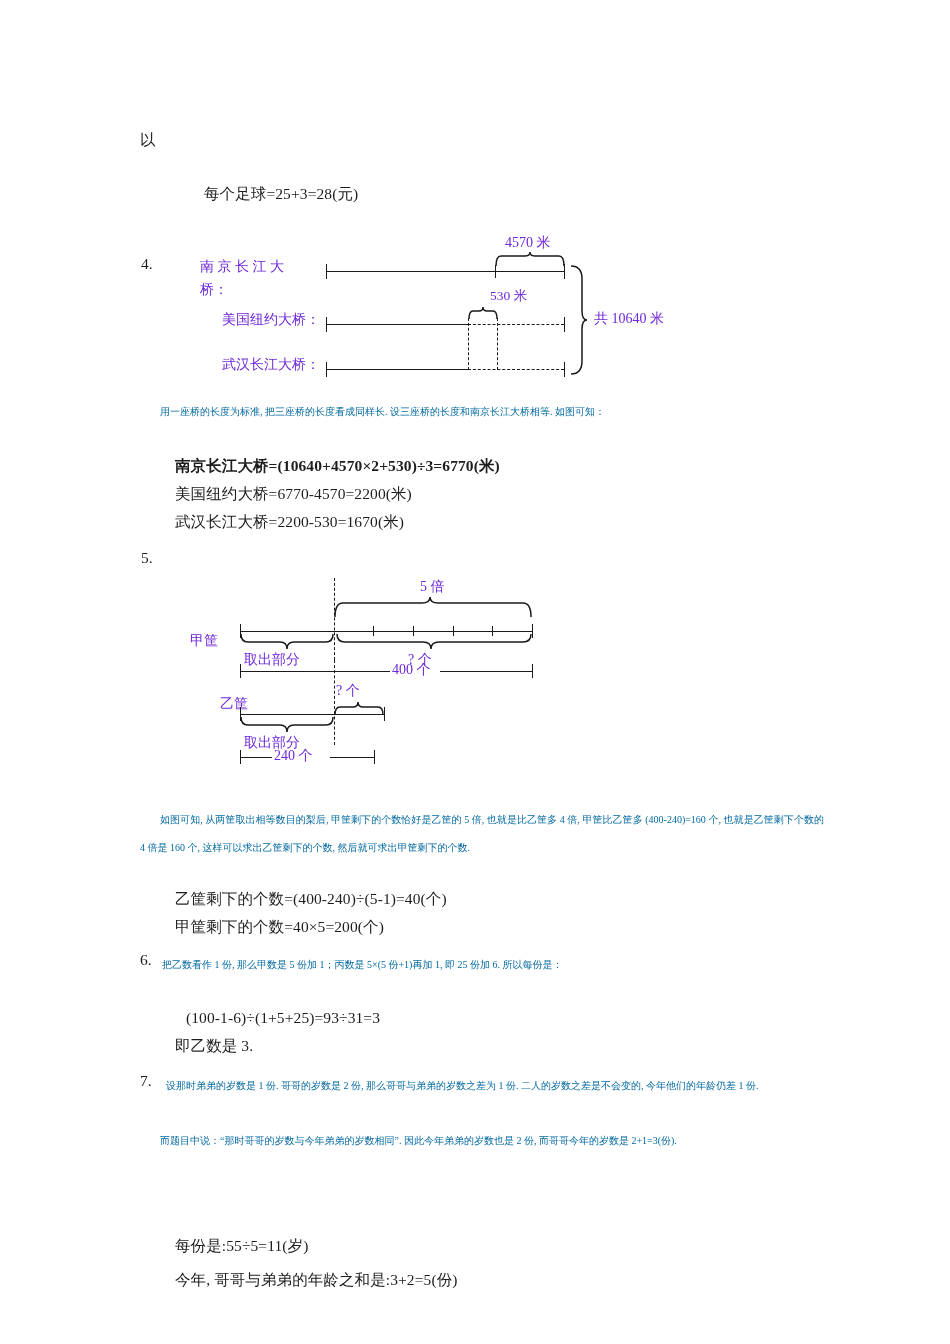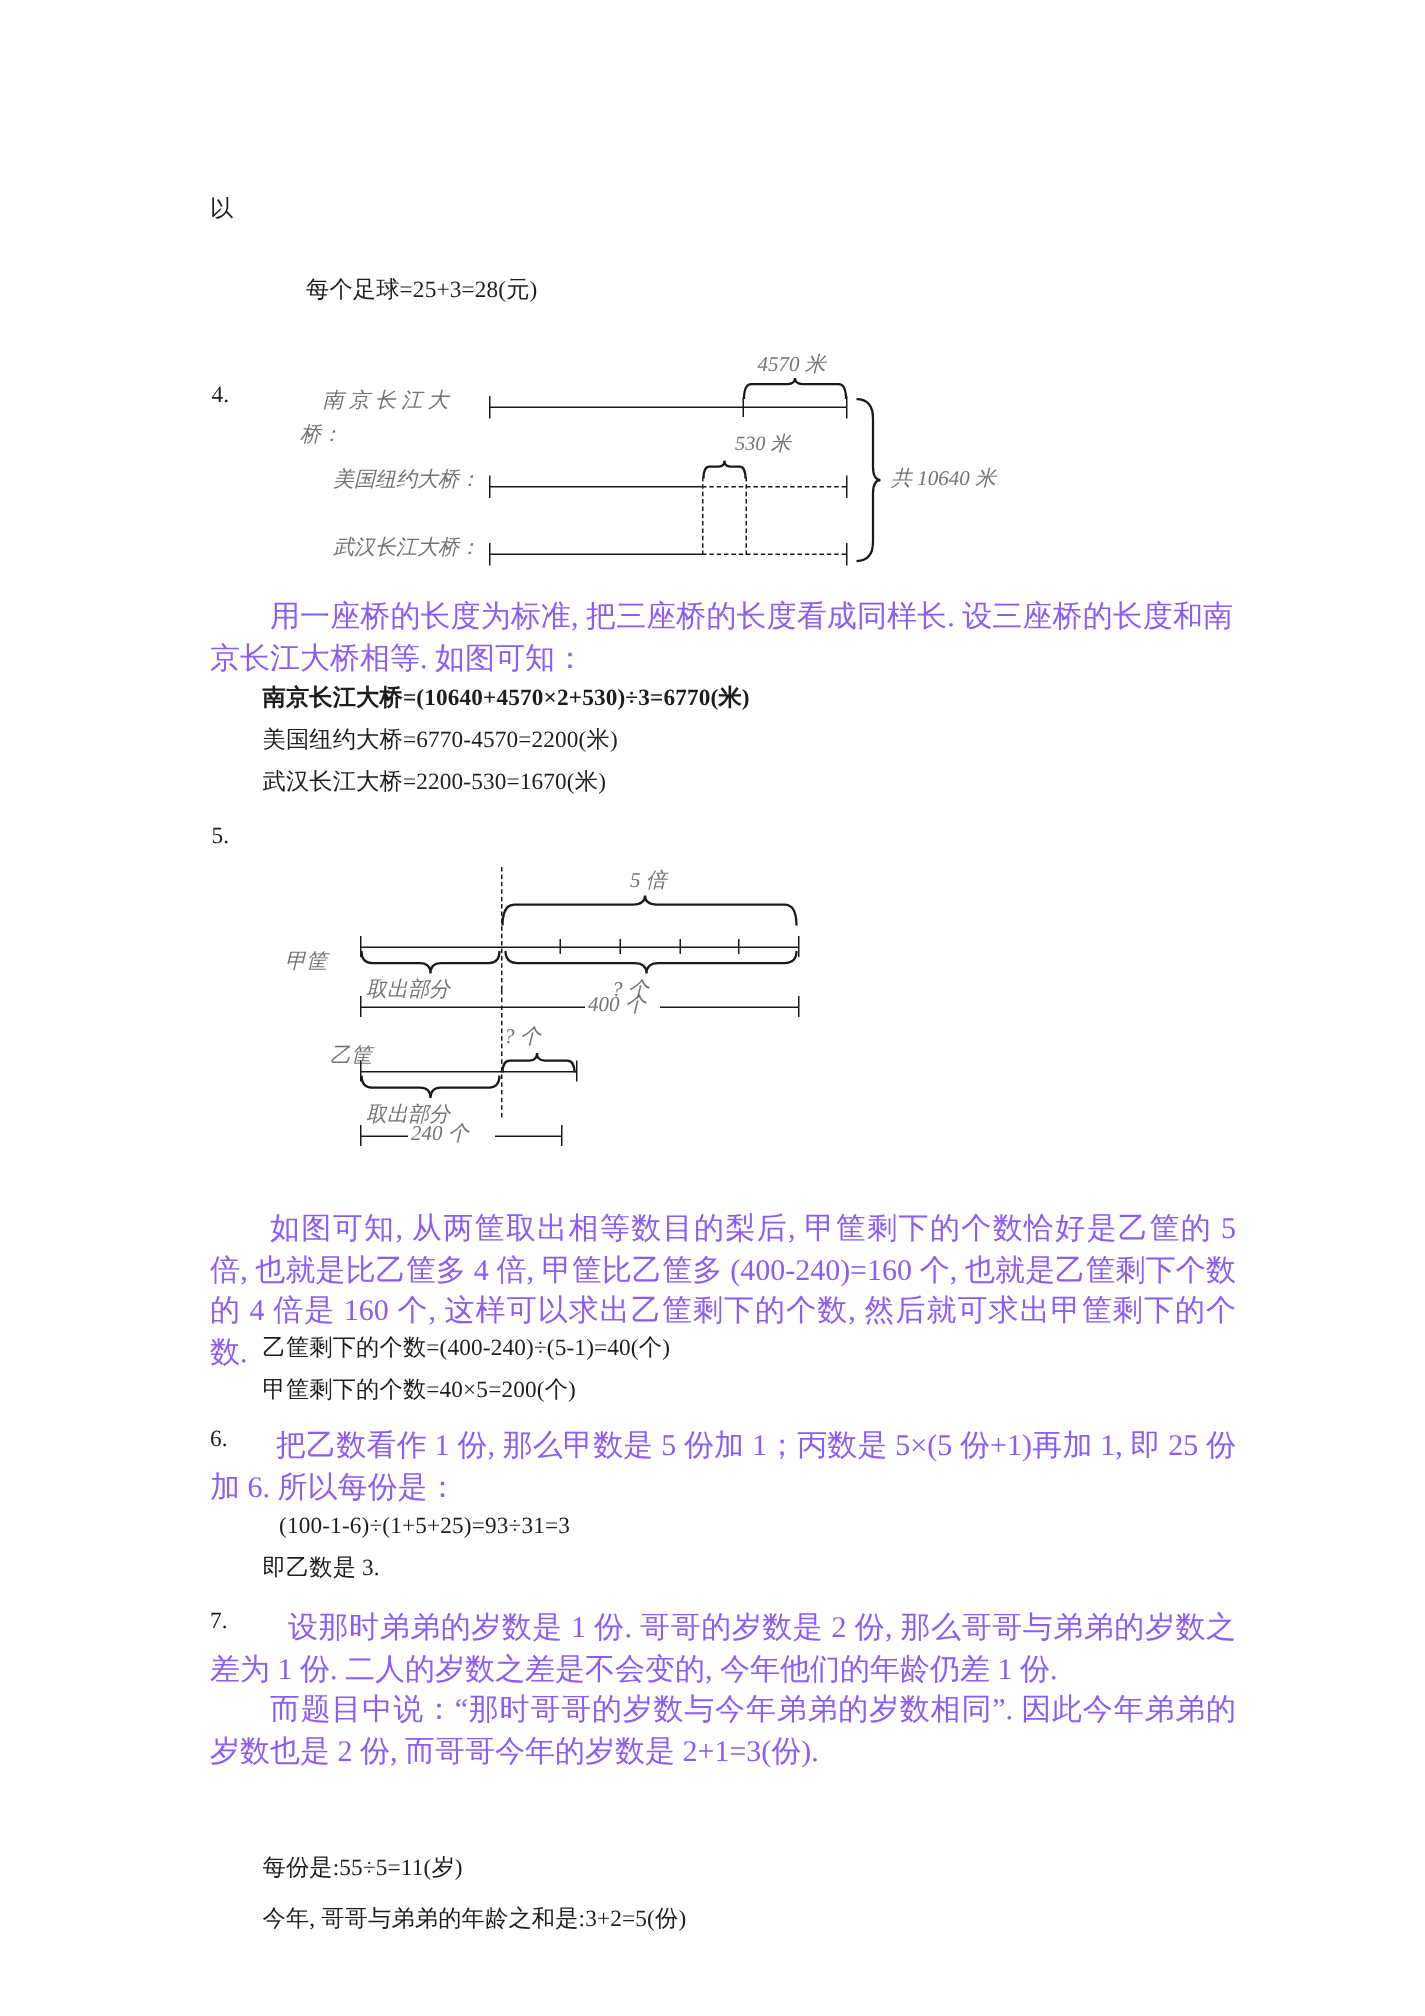--- a/index.html
+++ b/index.html
@@ -23,37 +23,36 @@
   .txt {
     position: absolute;
     font-size: 15.5px;
     line-height: 27px;
     letter-spacing: 0.1px;
     white-space: pre-wrap;
     color: #1d1d1d;
   }
   .para {
     position: absolute;
-    font-size: 20px;
+    font-size: 10px;
     line-height: 27.5px;
     text-align: justify;
-    color: #8b5cf6;
+    color: #0369a1;
   }
   .indent { text-indent: 2em; }
   .numlabel {
     position: absolute;
     font-size: 15.5px;
     color: #1d1d1d;
   }
   .caption {
     position: absolute;
     font-size: 14px;
-    color: #737373;
+    color: #6d28d9;
     white-space: nowrap;
-    font-style: italic;
   }
   .caption.sm { font-size: 13.5px; }
   
   .diagram { position: absolute; }
   .hline {
     position: absolute;
     height: 0;
     border-top: 1.6px solid #1a1a1a;
   }
   .hline.dash {
@@ -79,21 +78,21 @@
 <div class="page">
 
   <div class="txt" style="left:140px; top:126px;">以</div>
 
   <div class="txt" style="left:204px; top:180px;">每个足球=25+3=28(元)</div>
 
   <div class="numlabel" style="left:141px; top:255px;">4.</div>
 
   <div class="diagram" style="left:0px; top:0px; width:950px; height:400px;">
 
-    <div class="caption" style="left:215px; top:258px;">南 京 长 江 大</div>
+    <div class="caption" style="left:200px; top:258px;">南 京 长 江 大</div>
     <div class="caption" style="left:200px; top:281px;">桥：</div>
     <div class="caption" style="left:222px; top:311px;">美国纽约大桥：</div>
     <div class="caption" style="left:222px; top:356px;">武汉长江大桥：</div>
 
     <div class="hline" style="left:326px; top:271px; width:238px;"></div>
     <div class="vtick" style="left:326px; top:264px; height:15px;"></div>
     <div class="vtick" style="left:564px; top:264px; height:15px;"></div>
     <div class="vtick thin" style="left:495px; top:265px; height:13px;"></div>
 
     <div class="caption" style="left:505px; top:234px;">4570 米</div>

